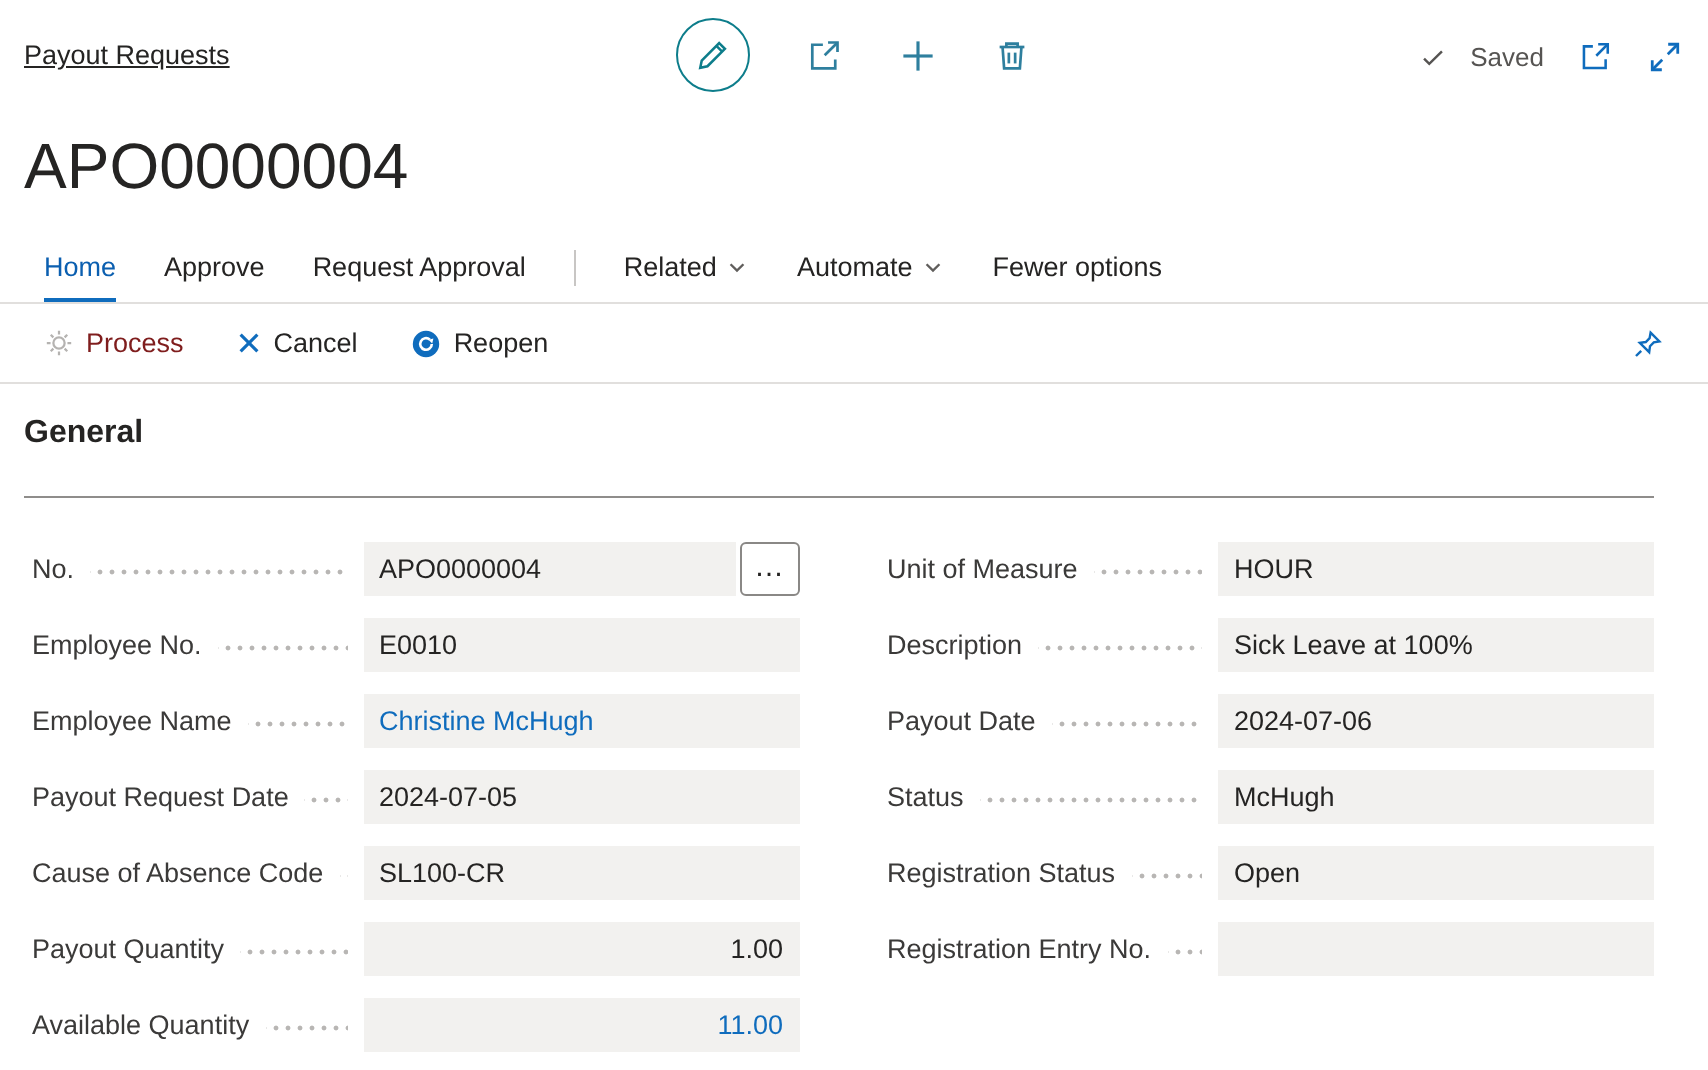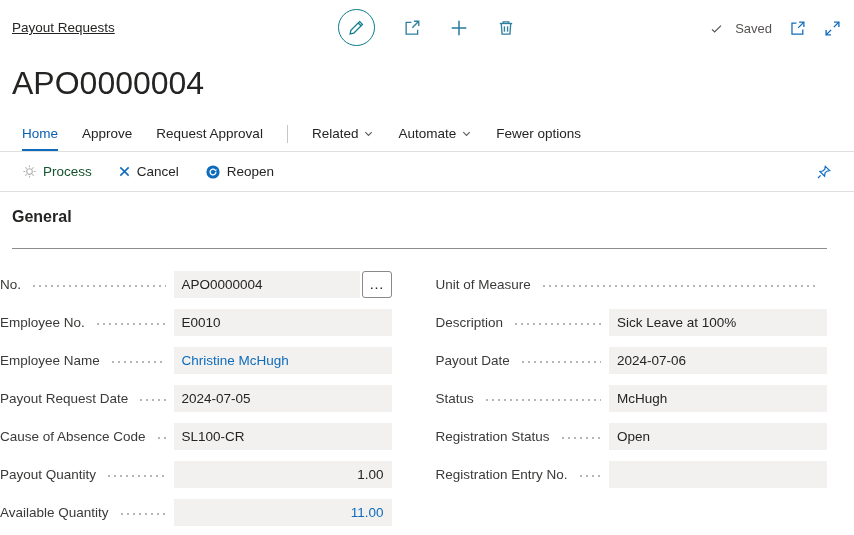--- a/index.html
+++ b/index.html
@@ -40,32 +40,32 @@
   .tab { display: flex; align-items: center; gap: 5px; height: 100%; cursor: pointer; color: #252423; }
   .tab.active { color: #0b5fb0; border-bottom: 2px solid #0f6cbd; padding-top: 2px; }
   .tab-sep { width: 1px; height: 18px; background: #c8c6c4; }
   .chev { color: #605e5c; display: flex; }
   
   .actionbar {
     display: flex; align-items: center; gap: 26px; padding: 0 22px; height: 40px;
     font-size: 13.5px; border-bottom: 1px solid #e1dfdd;
   }
   .action { display: flex; align-items: center; gap: 6px; cursor: pointer; color: #252423; }
-  .action.disabled { color: #14532d; cursor: default; align-items: center; }
+  .action.disabled { color: #7f1d1d; cursor: default; align-items: center; }
   .gear { color: #b5b3b1; display: flex; }
   .act-ic { display: flex; color: #0f6cbd; }
   .pin-wrap { margin-left: auto; color: #0f6cbd; cursor: pointer; display: flex; }
   
   .section-hdr {
     margin: 16px 27px 0 12px; padding-bottom: 22px;
     font-size: 16px; font-weight: 700; color: #252423;
     border-bottom: 1px solid #8f8d8b;
   }
   
-  .fields { display: flex; gap: 44px; padding: 16px 27px 0 0; }
+  .fields { display: flex; gap: 44px; padding: 16px 27px 0 16px; }
   .fcol { flex: 1; display: flex; flex-direction: column; min-width: 0; }
   .frow { display: flex; align-items: center; height: 38px; }
   .flabel { font-size: 13.5px; color: #3b3a39; white-space: nowrap; }
   .leader {
     flex: 1; align-self: stretch; margin: 0 8px;
     background-image: radial-gradient(circle, #b8b6b4 1px, transparent 1.4px);
     background-size: 6px 6px; background-repeat: repeat-x; background-position: 2px 57%;
   }
   .finput {
     width: 218px; height: 27px; background: #f2f1ef;
@@ -262,20 +262,21 @@
       <span class="flabel">Available Quantity</span>
       <span class="leader"></span>
       <div class="finput right link">11.00</div>
     </div>
   </div>
 
   <div class="fcol">
     <div class="frow">
       <span class="flabel">Unit of Measure</span>
       <span class="leader"></span>
+      <div class="finput">HOUR</div>
     </div>
     <div class="frow">
       <span class="flabel">Description</span>
       <span class="leader"></span>
       <div class="finput">Sick Leave at 100%</div>
     </div>
     <div class="frow">
       <span class="flabel">Payout Date</span>
       <span class="leader"></span>
       <div class="finput">2024-07-06</div>

